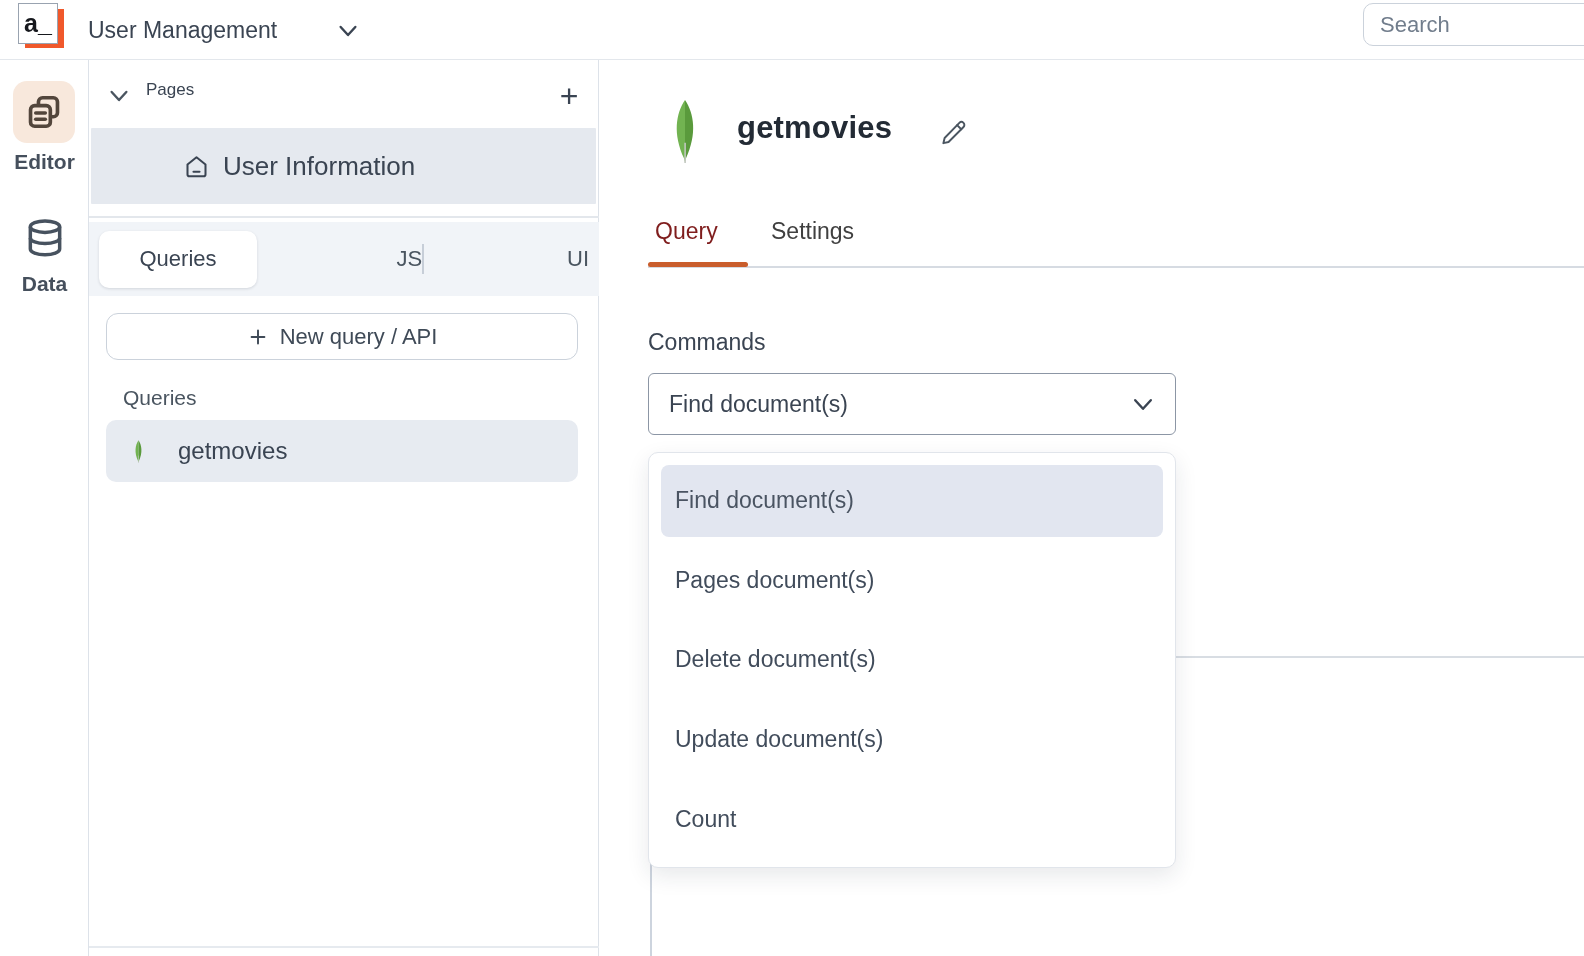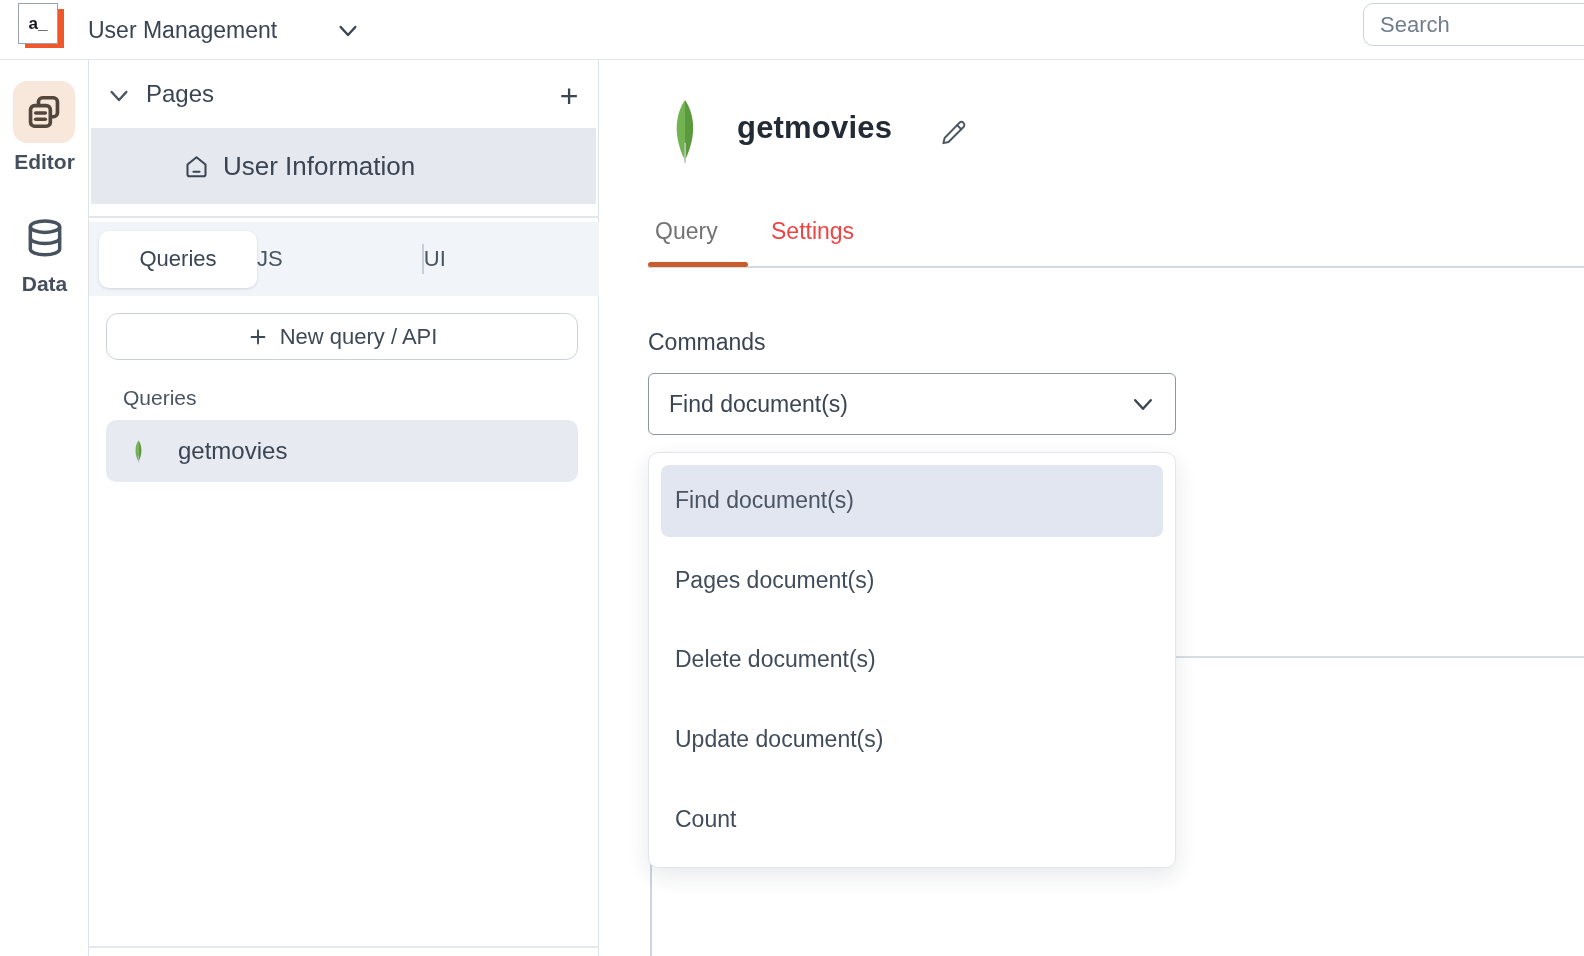--- a/index.html
+++ b/index.html
@@ -11,74 +11,74 @@
     color: #3A4452;
     overflow: hidden;
   }
   .abs { position: absolute; }
 
   
   .topbar { left:0; top:0; width:1584px; height:60px; background:#fff; border-bottom:1px solid #E3E7EC; z-index:6; }
   .logo-wrap { left:18px; top:3px; width:48px; height:47px; cursor:pointer; }
   .logo-accent { position:absolute; left:7px; top:6px; width:39px; height:39px; background:#F0582B; }
   .logo-box { position:absolute; left:0; top:0; width:40px; height:41px; background:#fff; border:1.5px solid #99A3B0;
-              display:flex; align-items:center; justify-content:center; font-weight:700; font-size:17px; color:#16181D; }
+              display:flex; align-items:center; justify-content:center; font-weight:700; font-size:25px; color:#16181D; }
   .app-title { left:88px; top:0; height:48px; line-height:60px; font-size:23px; font-weight:500; color:#3A4452; }
   .title-chevron { left:337px; top:23px; }
   .search-input { left:1363px; top:3px; width:238px; height:43px; border:1.5px solid #CBD2DB; border-radius:10px;
                   font-size:22px; color:#3A4452; padding:0 16px; outline:none; font-family:inherit; }
   .search-input::placeholder { color:#717D8C; }
 
   
   .rail { left:0; top:60px; width:89px; height:896px; background:#fff; border-right:1px solid #DDE2E9; }
   .rail-icon-box { left:13px; top:21px; width:62px; height:62px; border-radius:14px; background:#F8E8DC;
                    display:flex; align-items:center; justify-content:center; cursor:pointer; }
   .rail-label { left:0; width:89px; text-align:center; font-size:21px; color:#454F5C;font-weight:bold; }
   .rail-label-editor { top:90px; }
   .rail-icon-data { left:21px; top:155px; width:47px; height:47px; display:flex; align-items:center; justify-content:center; cursor:pointer; }
   .rail-label-data { top:212px; }
 
   
   .sidebar { left:89px; top:60px; width:510px; height:896px; background:#fff; border-right:1px solid #DDE2E9; }
   .pages-header { left:0; top:14px; width:510px; height:50px; }
   .pages-chevron { left:19px; top:14px; cursor:pointer; }
-  .pages-title { left:57px; top:6px; font-size:24px; font-weight:500; color:#3A4452; }
+  .pages-title { left:57px; top:6px; font-size:17px; font-weight:500; color:#3A4452; }
   .pages-add { left:460px; top:0; width:40px; height:44px; font-size:32px; font-weight:400; color:#3A4452;
                display:flex; align-items:center; justify-content:center; cursor:pointer; }
   .page-row { left:2px; top:68px; width:505px; height:76px; border-radius:1px; background:#E5E9EF;
               display:flex; align-items:center; cursor:pointer; }
   .page-row .home-ic { margin-left:92px; }
   .page-row-label { margin-left:13px; font-size:26px; color:#3A4452; }
   .sb-divider-1 { left:0; top:156px; width:510px; height:1.5px; background:#E3E7EC; }
 
   .seg-bar { left:0; top:162px; width:510px; height:74px; background:#F1F4F8;
              display:flex; align-items:center; padding:16px 10px; }
   .seg-pill { width:158px; height:57px; border-radius:10px; background:#fff;
               box-shadow:0 1px 3px rgba(20,30,50,.14); display:flex; align-items:center; justify-content:center;
               font-size:22px; color:#3A4452; cursor:pointer; }
-  .seg-item { flex:1; text-align:left; font-size:22px; color:#4A5560; cursor:pointer; }
+  .seg-item { flex:1; text-align:right; font-size:22px; color:#4A5560; cursor:pointer; }
   .seg-divider { width:1.5px; height:30px; background:#C7CED8; }
 
   .newq-btn { left:17px; top:253px; width:472px; height:47px; border:1.5px solid #CBD2DB; border-radius:12px;
               background:#fff; display:flex; align-items:center; justify-content:center; gap:11px;
               font-size:22px; color:#3F4A57; cursor:pointer; }
   .group-label { left:34px; top:326px; font-size:21px; color:#4A5560; }
   .query-row { left:17px; top:360px; width:472px; height:62px; border-radius:10px; background:#E7EBF1;
                display:flex; align-items:center; cursor:pointer; }
   .query-row .leaf-sm { margin-left:26px; }
   .query-row-label { margin-left:33px; font-size:24px; color:#3A4452; }
   .sb-divider-bottom { left:0; top:886px; width:510px; height:1.5px; background:#E6EAEF; }
 
   
   .main { left:600px; top:60px; width:984px; height:896px; background:#fff; }
   .main-leaf { left:67px; top:36px; }
   .main-title { left:137px; top:50px; font-size:31px; font-weight:700; color:#232B35; letter-spacing:0.2px; }
   .edit-btn { left:336px; top:55px; width:34px; height:34px; display:flex; align-items:center; justify-content:center; cursor:pointer; }
-  .mtab-query { left:55px; top:158px; font-size:23px; font-weight:500; color:#737373; cursor:pointer; }
-  .mtab-settings { left:171px; top:158px; font-size:23px; color:#ef4444; cursor:pointer; }
+  .mtab-query { left:55px; top:158px; font-size:23px; font-weight:500; color:#7f1d1d; cursor:pointer; }
+  .mtab-settings { left:171px; top:158px; font-size:23px; color:#404040; cursor:pointer; }
   .mtab-underline { left:48px; top:202px; width:100px; height:5px; background:#C95D2C; border-radius:3px; z-index:2; }
   .mtab-border { left:48px; top:206px; width:936px; height:1.5px; background:#D6DBE2; }
 
   .commands-label { left:48px; top:269px; font-size:23px; color:#3A4452; }
   .cmd-select { left:48px; top:313px; width:528px; height:62px; border:1.5px solid #8C96A5; border-radius:6px;
                 background:#fff; display:flex; align-items:center; justify-content:space-between;
                 padding:0 20px; font-size:23px; color:#3A4452; cursor:pointer; }
 
   .h-divider { left:50px; top:596px; width:934px; height:1.5px; background:#D8DDE3; }
   .v-divider { left:50px; top:596px; width:1.5px; height:300px; background:#CDD4DE; }

